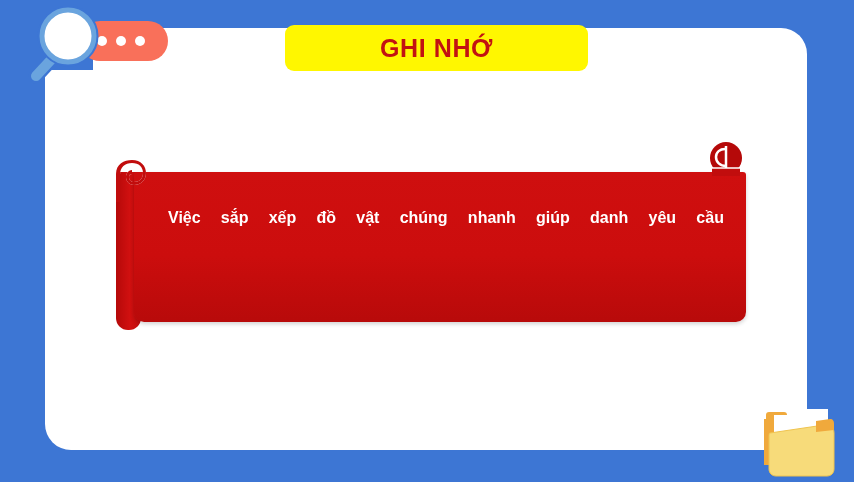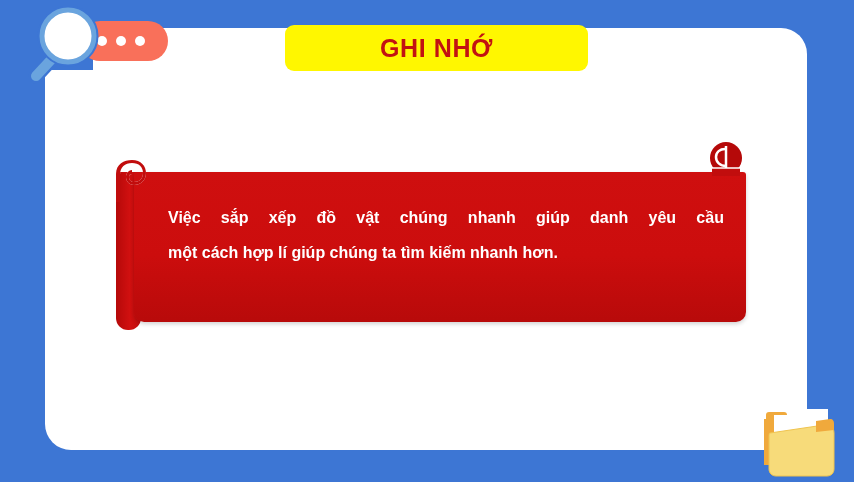--- a/index.html
+++ b/index.html
@@ -176,21 +176,20 @@
           <span>xếp</span>
           <span>đồ</span>
           <span>vật</span>
           <span>chúng</span>
           <span>nhanh</span>
           <span>giúp</span>
           <span>danh</span>
           <span>yêu</span>
           <span>cầu</span>
         </div>
-        <div class="scroll-line">một cách hợp lí giúp chúng ta tìm kiếm nhanh hơn.</div>
       </div>
     </div>
 
     <svg id="curl-left" width="42" height="44" viewBox="0 0 42 44">
       <path d="M8 44 L8 16 C8 6 16 2 24 2 C33 2 38 8 38 15 C38 23 32 27 26 27
                C21 27 18 23 18 19 C18 15 21 12 24 12 L24 16 C22 16 21 17 21 19
                C21 22 23 24 26 24 C31 24 35 21 35 15 C35 9 31 5 24 5
                C17 5 12 9 12 17 L12 44 Z" fill="#ffffff"></path>
       <path d="M12 17 C12 9 17 5 24 5 C31 5 35 9 35 15 C35 21 31 24 26 24
                C23 24 21 22 21 19 C21 17 22 16 24 16 L24 12

